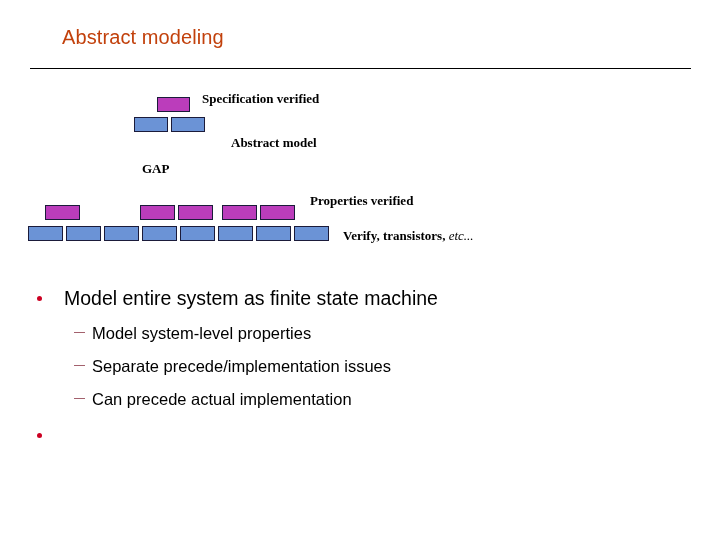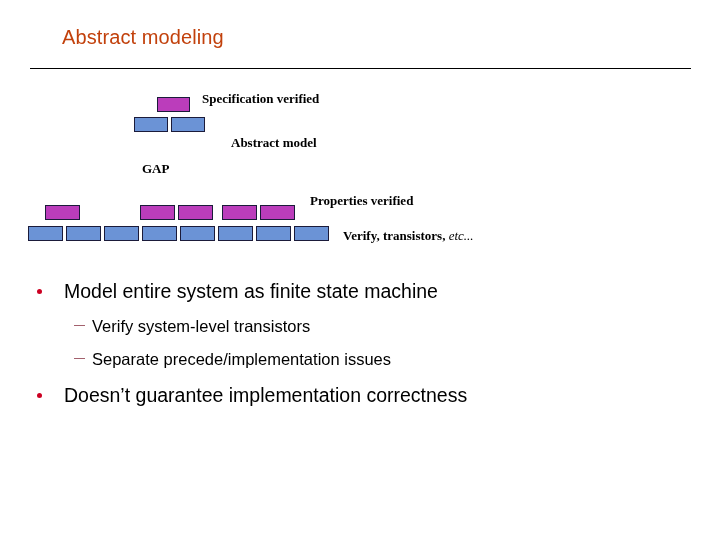--- a/index.html
+++ b/index.html
@@ -66,21 +66,21 @@
   }
   .dlabel em {
     font-style: italic;
     font-weight: normal;
   }
 
   
   #bullets {
     position: absolute;
     left: 0;
-    top: 272px;
+    top: 279px;
     width: 584px;
   }
   .l1 {
     position: relative;
     height: 38px;
     padding-left: 64px;
     font-size: 19.5px;
     line-height: 38px;
     color: #000000;
     white-space: nowrap;
@@ -143,16 +143,17 @@
       <div class="dlabel" style="left: 202px; top: 91px;">Specification verified</div>
       <div class="dlabel" style="left: 231px; top: 135px;">Abstract model</div>
       <div class="dlabel" style="left: 142px; top: 161px;">GAP</div>
       <div class="dlabel" style="left: 310px; top: 193px; text-align: center;">Properties verified</div>
       <div class="dlabel" style="left: 343px; top: 228px;"><span>Verify, transistors, </span><em>etc...</em></div>
     </div>
 </div>
 
 <div id="bullets">
     <div class="l1"><span class="bullet-dot" style="background: rgb(204, 0, 34);"></span><span>Model entire system as finite state machine</span></div>
-    <div class="l2"><span class="bullet-dash" style="border-top-color: rgb(163, 97, 109);"></span><span>Verify system-level transistors</span></div>
+    <div class="l2"><span class="bullet-dash" style="border-top-color: rgb(163, 97, 109);"></span><span>Model system-level properties</span></div>
     <div class="l2"><span class="bullet-dash" style="border-top-color: rgb(163, 97, 109);"></span><span>Separate precede/implementation issues</span></div>
-    <div class="l1"><span class="bullet-dot" style="background: rgb(204, 0, 34);"></span><span>Doesn’t guarantee implementation correctness</span></div>
+    <div class="l2"><span class="bullet-dash" style="border-top-color: rgb(163, 97, 109);"></span><span>Can precede actual implementation</span></div>
+    <div class="l1"><span class="bullet-dot" style="background: rgb(204, 0, 34);"></span></div>
   </div>
 
 </body></html>

